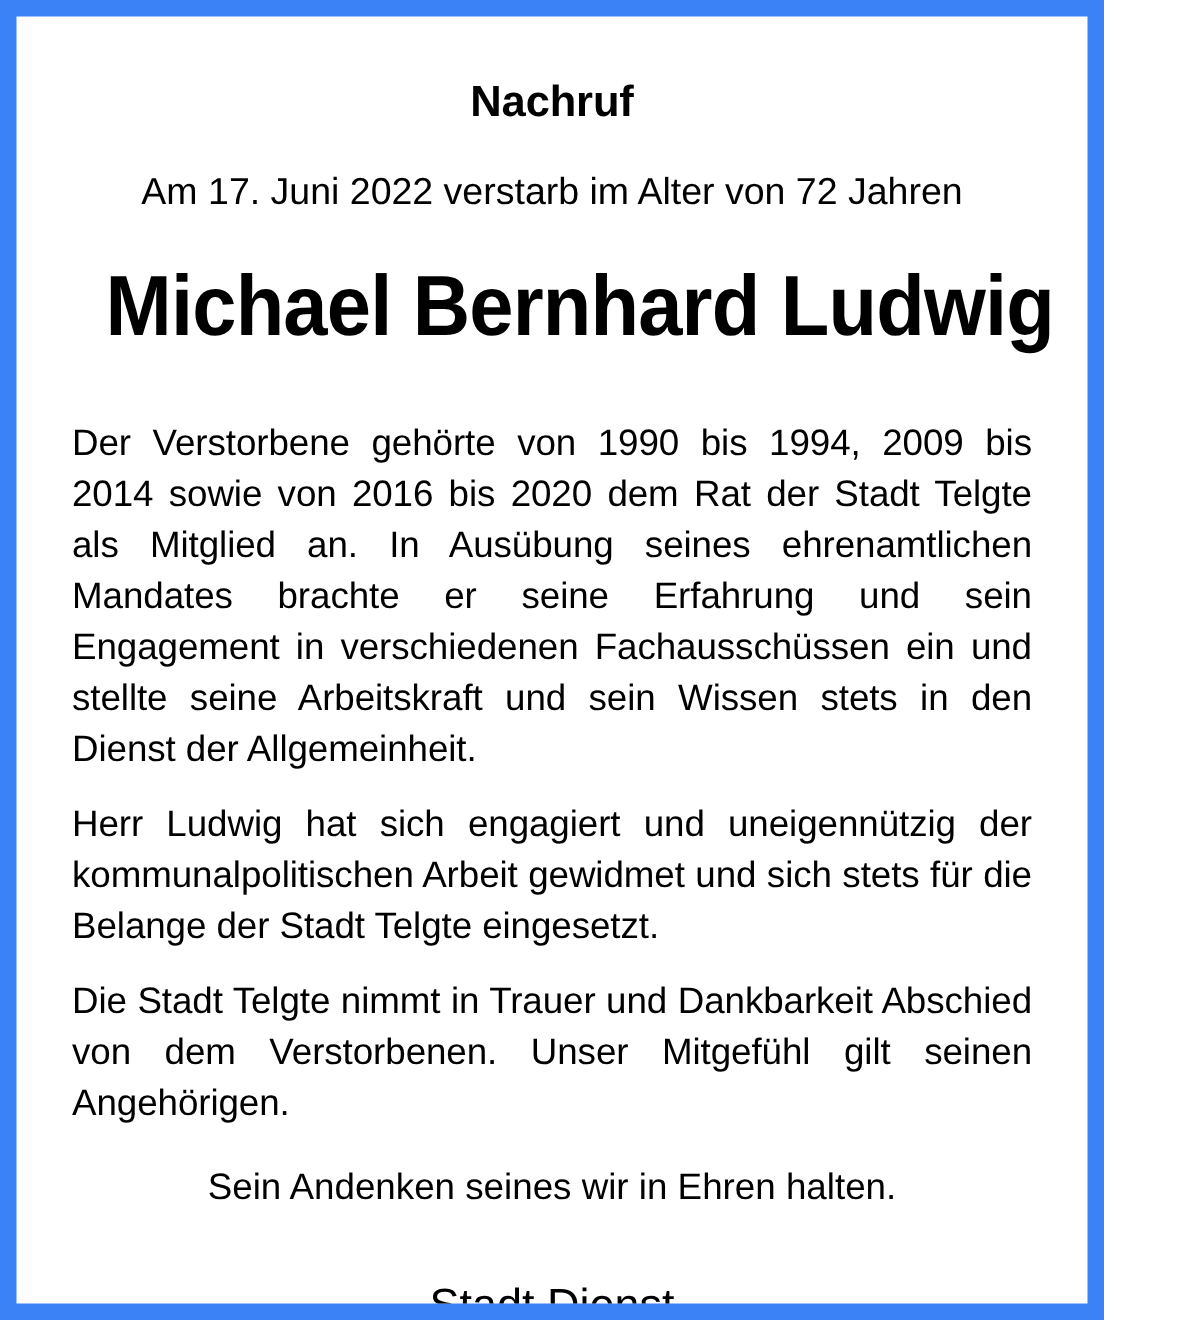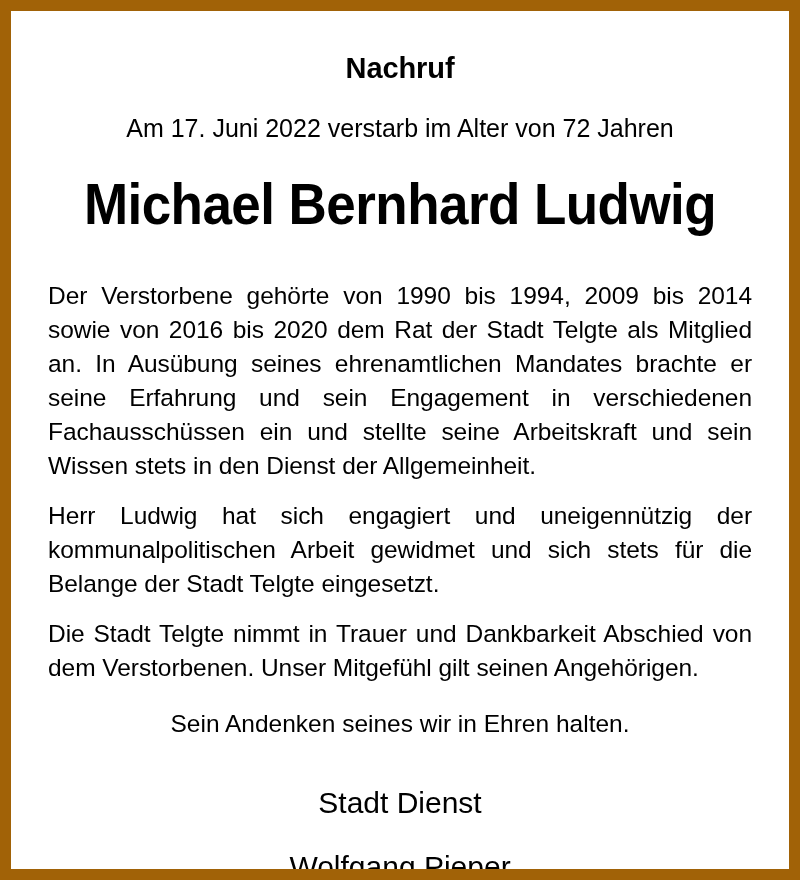--- a/index.html
+++ b/index.html
@@ -10,24 +10,24 @@
   }
 
   body {
     font-family: "Liberation Sans", "DejaVu Sans", sans-serif;
     color: #000000;
   }
 
   
   .notice {
     position: relative;
-    width: 800px;
+    width: 736px;
     height: 880px;
     box-sizing: border-box;
-    background: #a16207;
+    background: #3b82f6;
     padding: 11px;
     overflow: hidden;
   }
 
   .notice-inner {
     box-sizing: border-box;
     width: 100%;
     height: 100%;
     background: #ffffff;
     padding: 24px 37px 0 37px;

